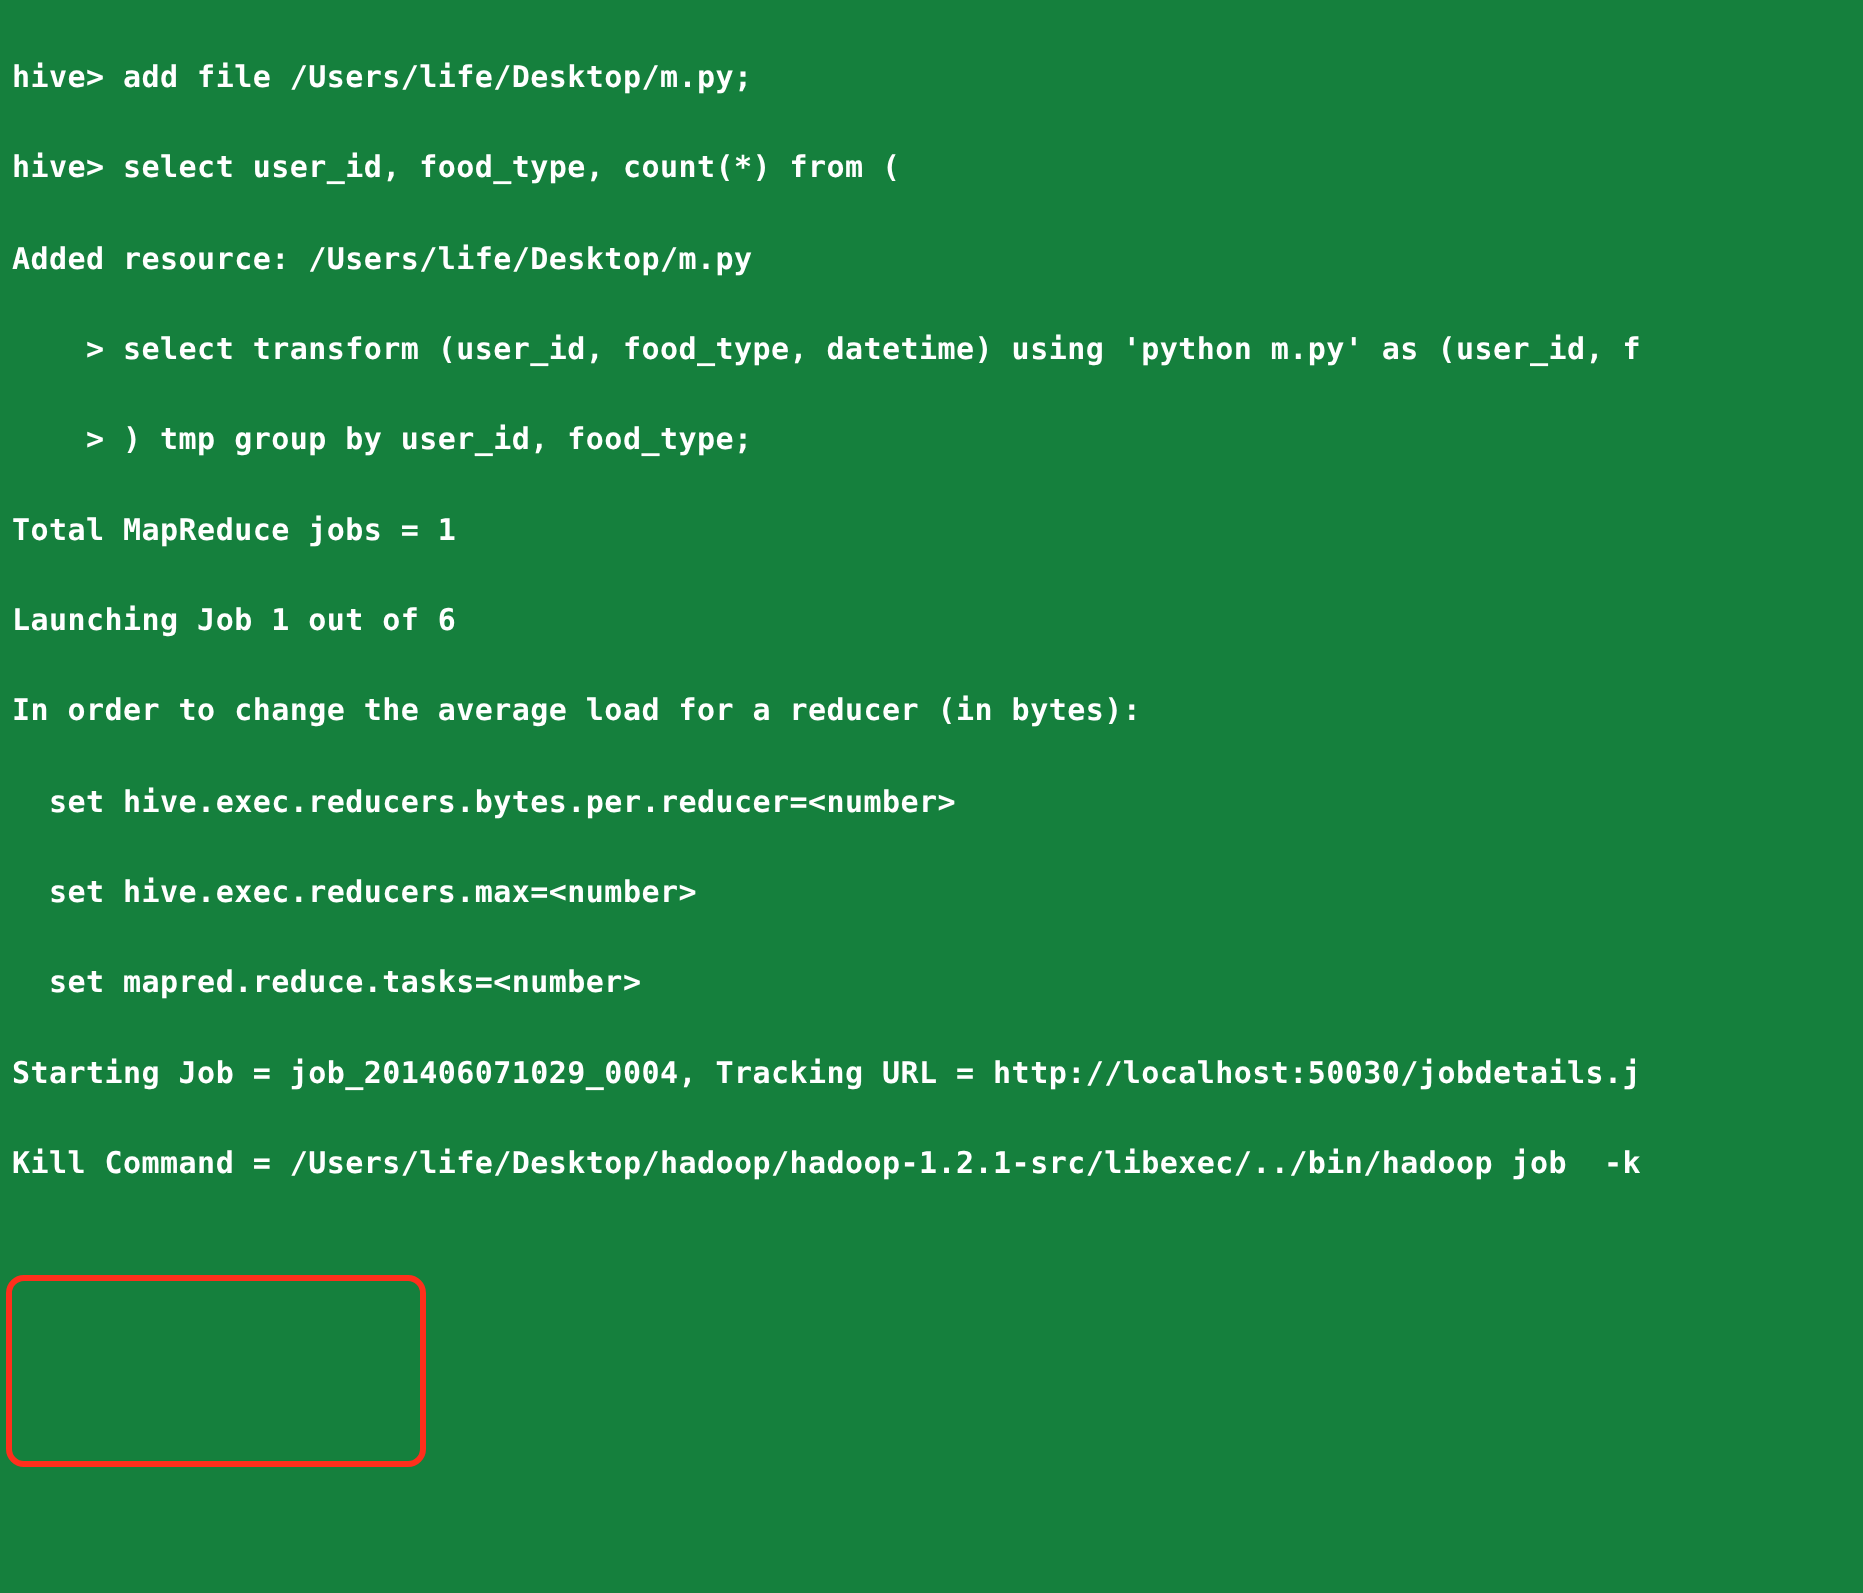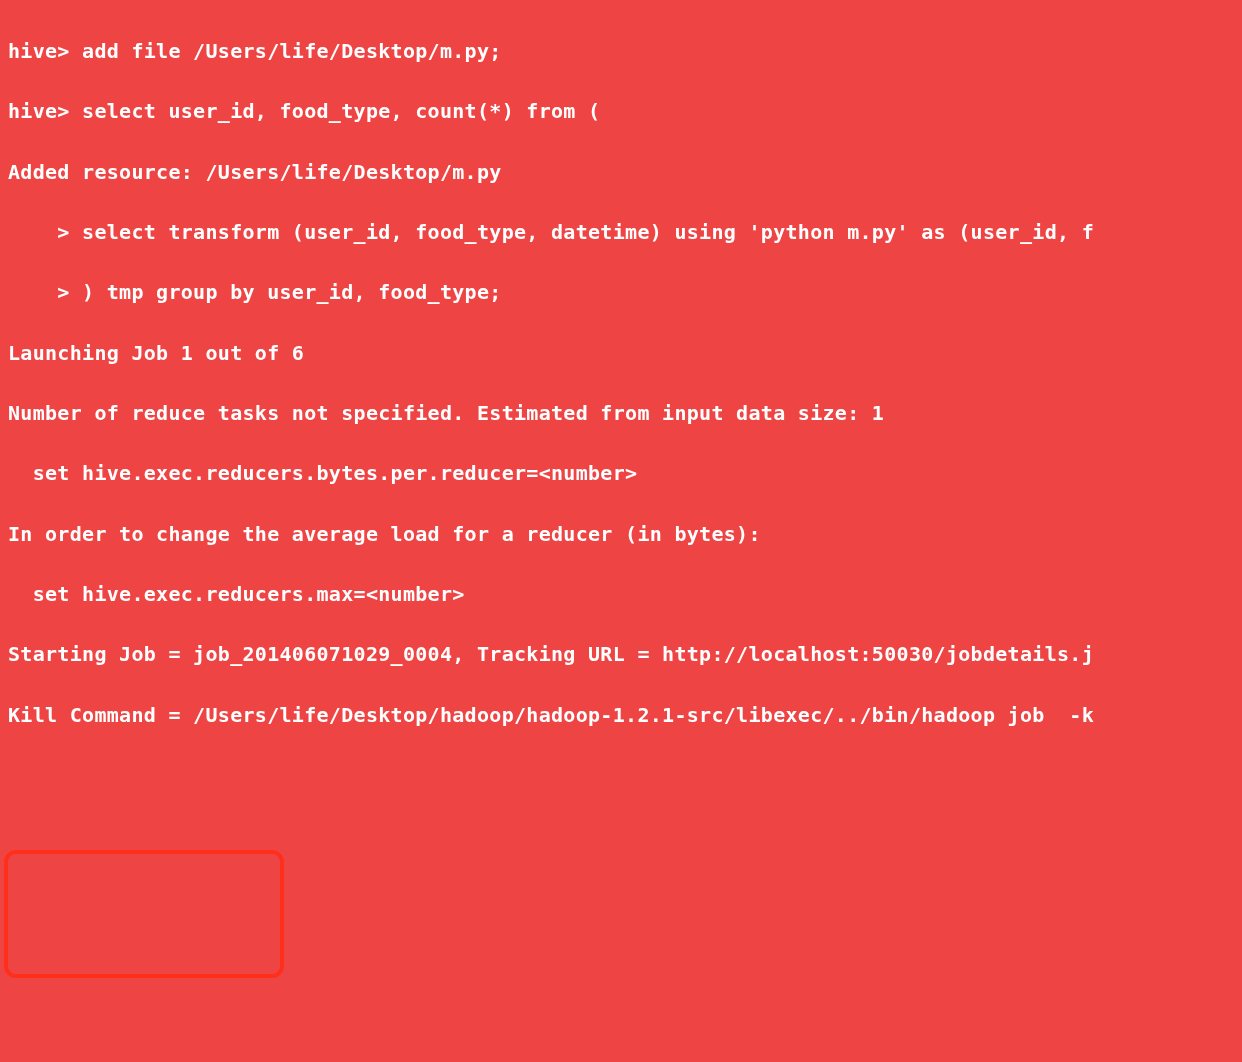--- a/index.html
+++ b/index.html
@@ -7,21 +7,21 @@
     padding: 0;
     width: 1242px;
     height: 1062px;
     overflow: hidden;
     background: #006b37;
   }
   .terminal {
     box-sizing: border-box;
     width: 1242px;
     height: 1062px;
-    background: #ef4444;
+    background: #15803d;
     color: #ffffff;
     font-family: "Menlo", "Consolas", "DejaVu Sans Mono", monospace;
     font-size: 20px;
     line-height: 30.15px;
     font-weight: bold;
     letter-spacing: 0.3px;
     padding: 6px 8px;
     white-space: pre;
     position: relative;
   }
@@ -39,25 +39,26 @@
 </style>
 </head>
 <body>
 
 <div class="terminal">
 <div class="line">hive&gt; add file /Users/life/Desktop/m.py;</div>
 <div class="line">hive&gt; select user_id, food_type, count(*) from (</div>
 <div class="line">Added resource: /Users/life/Desktop/m.py</div>
 <div class="line">    &gt; select transform (user_id, food_type, datetime) using 'python m.py' as (user_id, f</div>
 <div class="line">    &gt; ) tmp group by user_id, food_type;</div>
+<div class="line">Total MapReduce jobs = 1</div>
 <div class="line">Launching Job 1 out of 6</div>
-<div class="line">Number of reduce tasks not specified. Estimated from input data size: 1</div>
+<div class="line">In order to change the average load for a reducer (in bytes):</div>
 <div class="line">  set hive.exec.reducers.bytes.per.reducer=&lt;number&gt;</div>
-<div class="line">In order to change the average load for a reducer (in bytes):</div>
 <div class="line">  set hive.exec.reducers.max=&lt;number&gt;</div>
+<div class="line">  set mapred.reduce.tasks=&lt;number&gt;</div>
 <div class="line">Starting Job = job_201406071029_0004, Tracking URL = http://localhost:50030/jobdetails.j</div>
 <div class="line">Kill Command = /Users/life/Desktop/hadoop/hadoop-1.2.1-src/libexec/../bin/hadoop job  -k</div>
 
 
 
 
 
 
 
 

